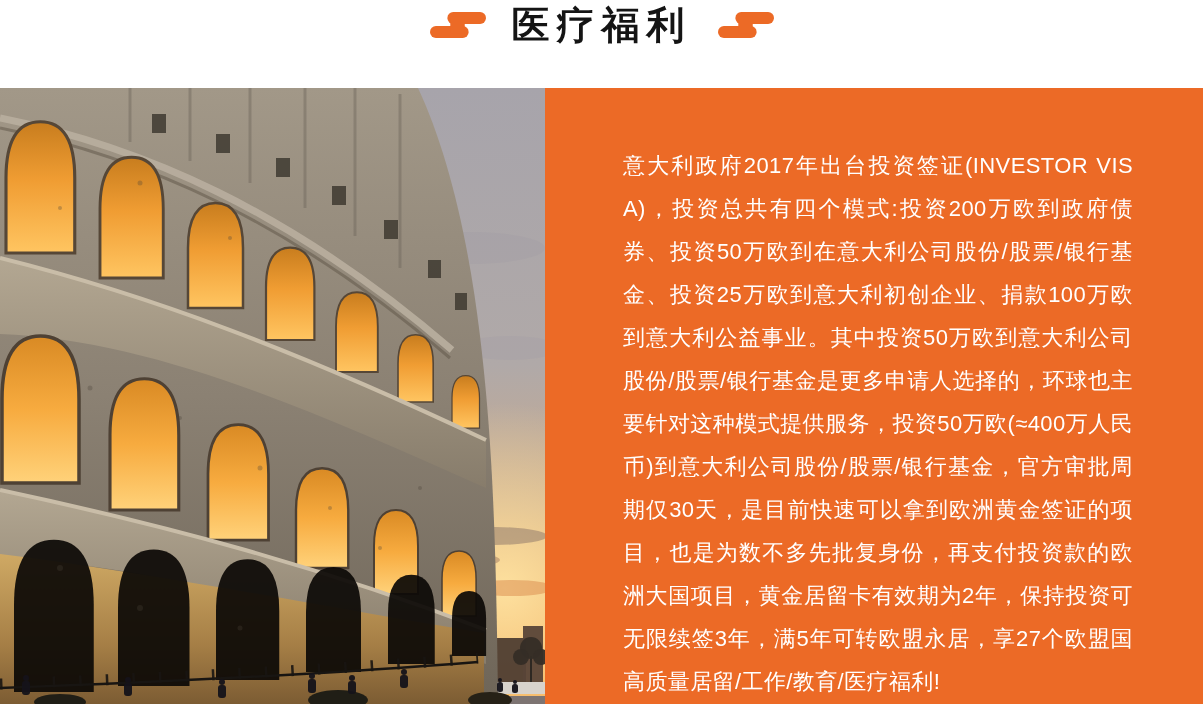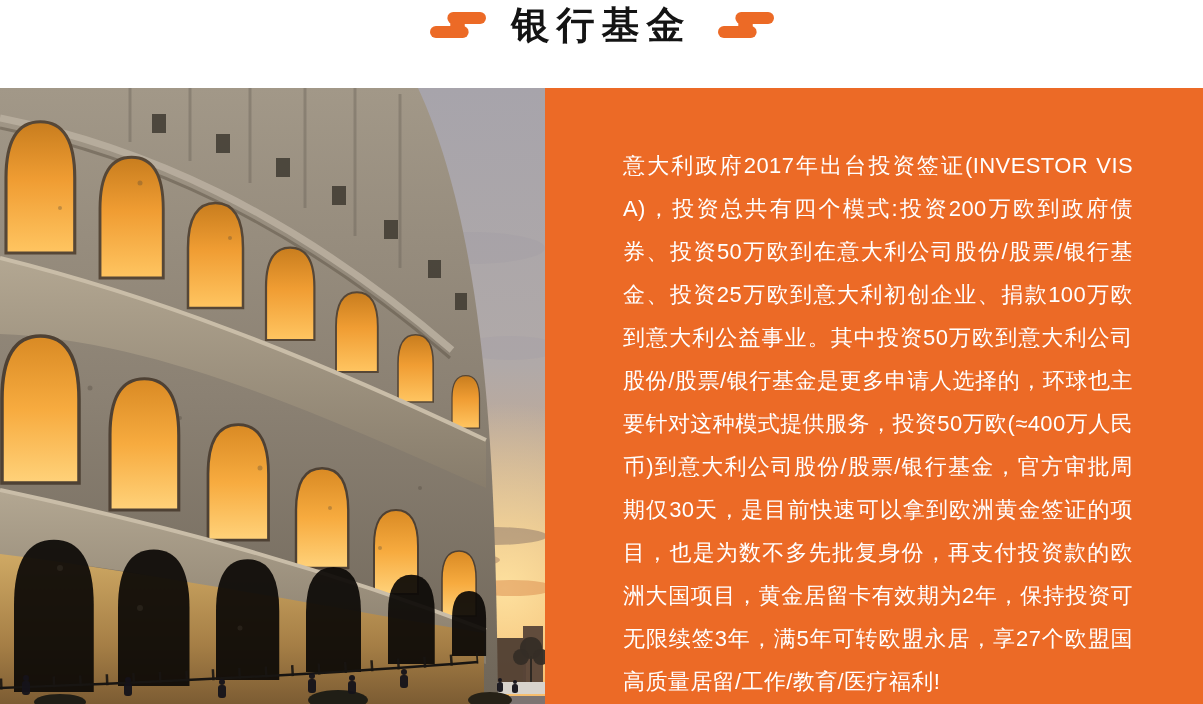--- a/index.html
+++ b/index.html
@@ -36,21 +36,21 @@
 
   <div class="header">
     <div class="header-inner">
       <svg class="divider-icon" viewBox="0 0 58 27" aria-hidden="true">
         <g fill="currentColor">
           <rect x="18" y="0" width="40" height="12.5" rx="6"></rect>
           <rect x="0" y="14.5" width="40" height="12.5" rx="6"></rect>
           <rect x="21" y="5" width="15" height="17"></rect>
         </g>
       </svg>
-      <div class="page-title">银行基金</div>
+      <div class="page-title">医疗福利</div>
       <svg class="divider-icon" viewBox="0 0 58 27" aria-hidden="true">
         <g fill="currentColor">
           <rect x="18" y="0" width="40" height="12.5" rx="6"></rect>
           <rect x="0" y="14.5" width="40" height="12.5" rx="6"></rect>
           <rect x="21" y="5" width="15" height="17"></rect>
         </g>
       </svg>
     </div>
   </div>
 

